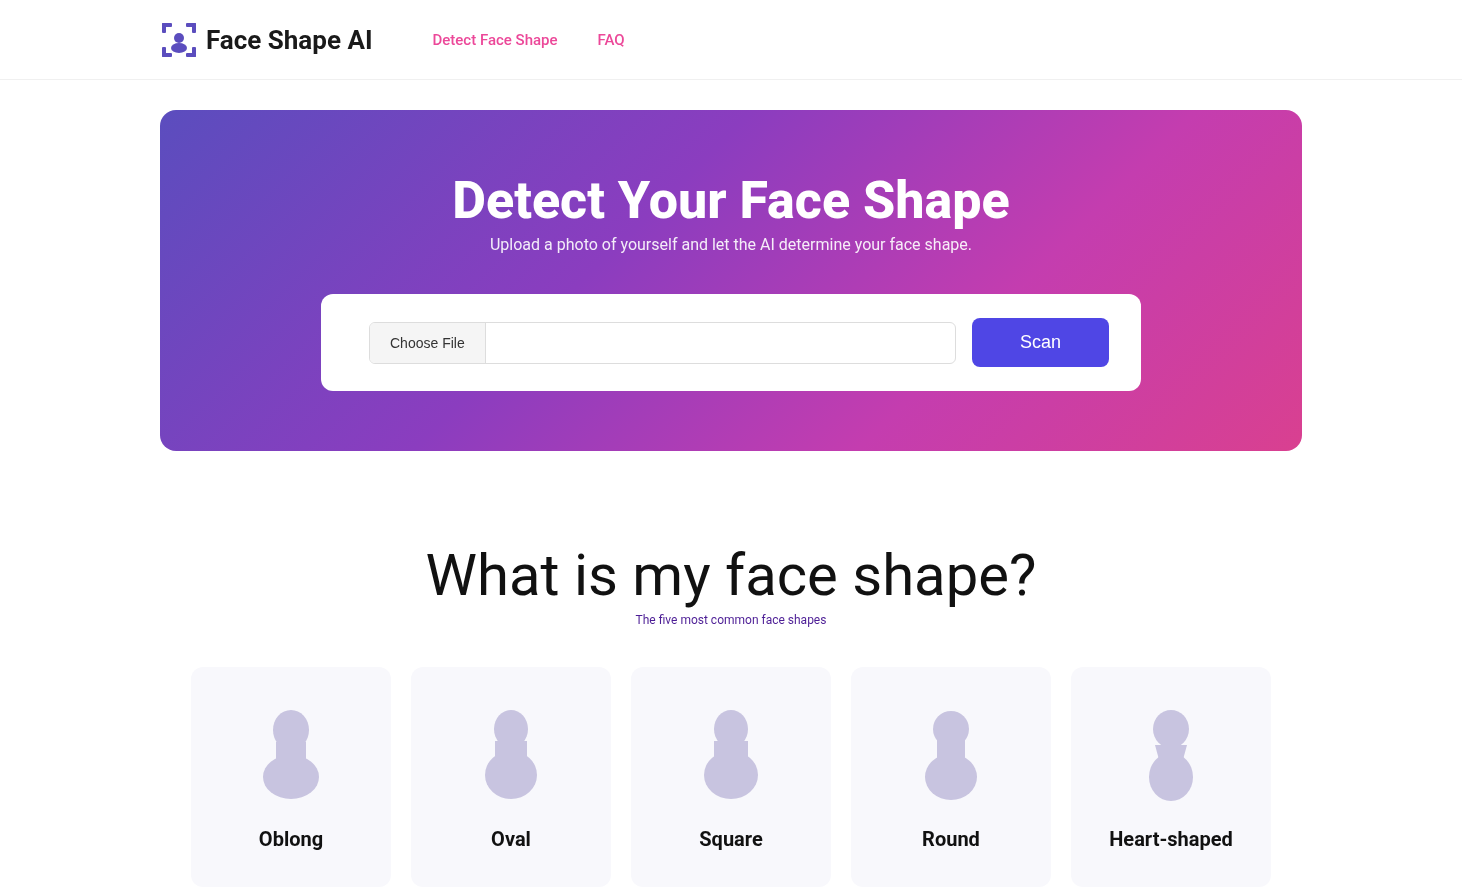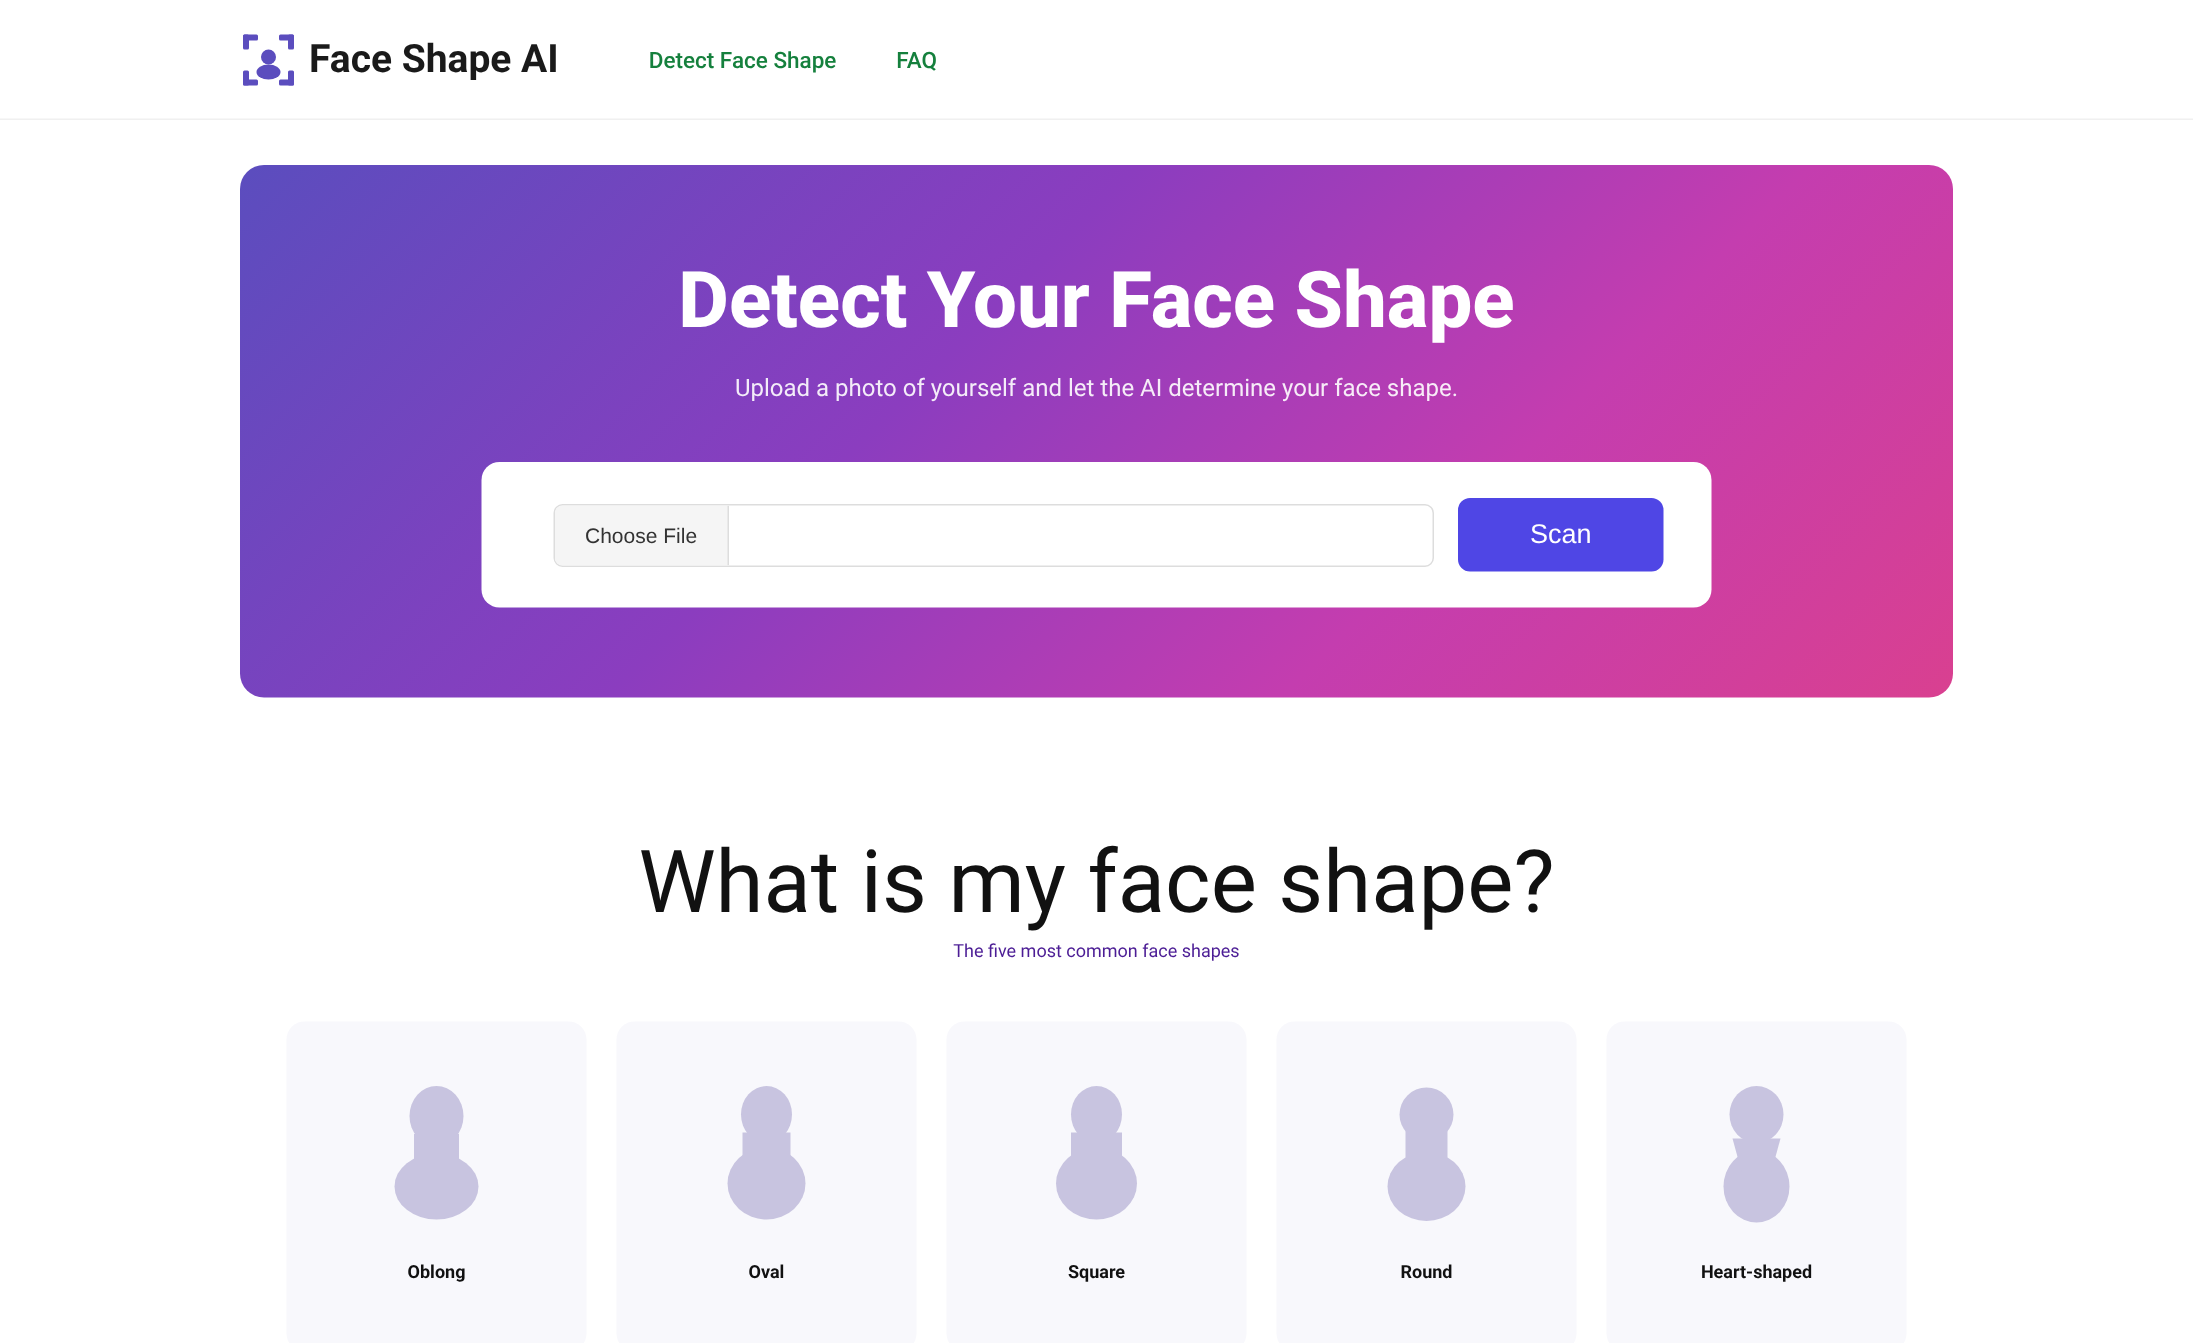--- a/index.html
+++ b/index.html
@@ -45,42 +45,42 @@
     }
 
     .nav-links {
       display: flex;
       gap: 40px;
       list-style: none;
     }
 
     .nav-links a {
       text-decoration: none;
-      color: #15803d;
+      color: #ec4899;
       font-size: 15px;
       font-weight: 500;
     }
 
     
     .hero {
       margin: 30px 160px;
       border-radius: 16px;
       background: linear-gradient(135deg, #5b4dbe 0%, #8b3dbf 40%, #c43daf 70%, #d94090 100%);
       padding: 60px 40px;
       display: flex;
       flex-direction: column;
       align-items: center;
     }
 
     .hero-title {
       color: #ffffff;
       font-size: 52px;
       font-weight: 800;
       text-align: center;
-      margin-bottom: 18px;
+      margin-bottom: 4px;
     }
 
     .hero-subtitle {
       color: rgba(255,255,255,0.9);
       font-size: 16px;
       text-align: center;
       margin-bottom: 40px;
     }
 
     .upload-container {
@@ -169,21 +169,21 @@
       min-height: 220px;
     }
 
     .face-shape-icon {
       width: 100px;
       height: 110px;
       margin-bottom: 20px;
     }
 
     .face-shape-label {
-      font-size: 12px;
+      font-size: 20px;
       font-weight: 700;
       color: #111;
     }
   </style>
 </head>
 <body>
 
 <nav class="navbar">
   <div class="logo-area">
 

